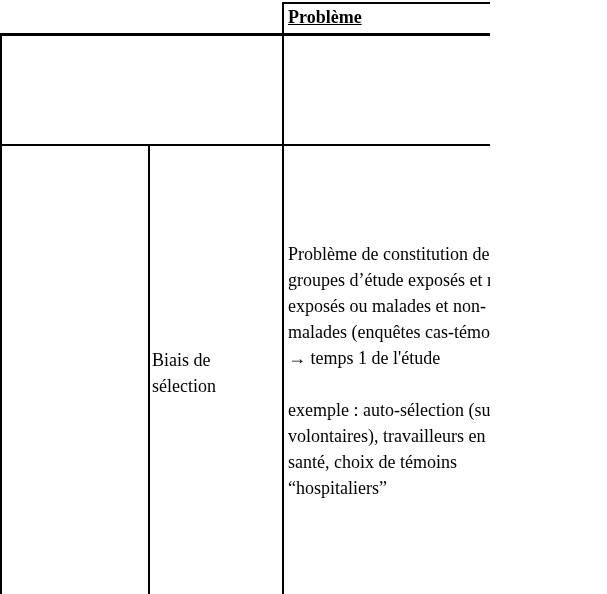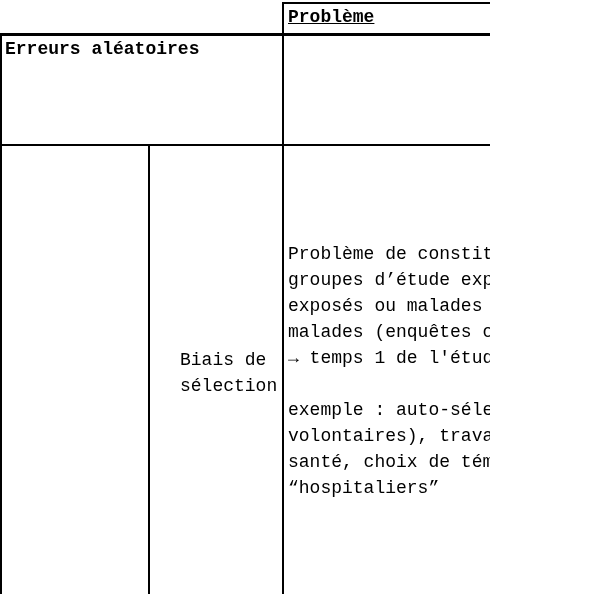--- a/index.html
+++ b/index.html
@@ -6,21 +6,21 @@
     margin: 0;
     padding: 0;
     background: #ffffff;
   }
   .canvas {
     position: relative;
     width: 490px;
     height: 594px;
     background: #ffffff;
     color: #000000;
-    font-family: Liberation Mono, monospace;
+    font-family: Liberation Serif, serif;
     font-size: 18px;
     line-height: 26px;
     overflow: hidden;
   }
   .ln {
     position: absolute;
     background: #000000;
   }
   .txt {
     position: absolute;
@@ -35,39 +35,38 @@
   #v-div2      { left: 282px; top: 2px;   width: 2px;   height: 592px; }
   #v-right-hdr { left: 604px; top: 2px;   width: 2px;   height: 34px;  }
   #h-hdr-top   { left: 282px; top: 2px;   width: 325px; height: 2px;   }
   #h-row1      { left: 0;     top: 33px;  width: 607px; height: 3px;   }
   #h-row2      { left: 0;     top: 144px; width: 607px; height: 2px;   }
 
   
   #hdr-probleme { left: 288px; top: 4px;   }
   #lbl-erreurs  { left: 5px;   top: 36px;  }
   #txt-row1     { left: 288px; top: 36px;  }
-  #lbl-biais    { left: 152px; top: 347px; margin-left: 28px; }
+  #lbl-biais    { left: 152px; top: 347px; }
   #txt-row2     { left: 288px; top: 241px; }
 </style>
 </head>
 <body>
 
 <div class="canvas">
 
   <div class="ln" id="v-left"></div>
   <div class="ln" id="v-div1"></div>
   <div class="ln" id="v-div2"></div>
   <div class="ln" id="v-right-hdr"></div>
   <div class="ln" id="h-hdr-top"></div>
   <div class="ln" id="h-row1"></div>
   <div class="ln" id="h-row2"></div>
 
   <div class="txt bold underline" id="hdr-probleme">Problème</div>
 
-  <div class="txt bold" id="lbl-erreurs">Erreurs aléatoires</div>
 
 
   <div class="txt" id="lbl-biais">Biais de
 sélection</div>
 
   <div class="txt" id="txt-row2">Problème de constitution des
 groupes d’étude exposés et non-
 exposés ou malades et non-
 malades (enquêtes cas-témoin)
 → temps 1 de l'étude

